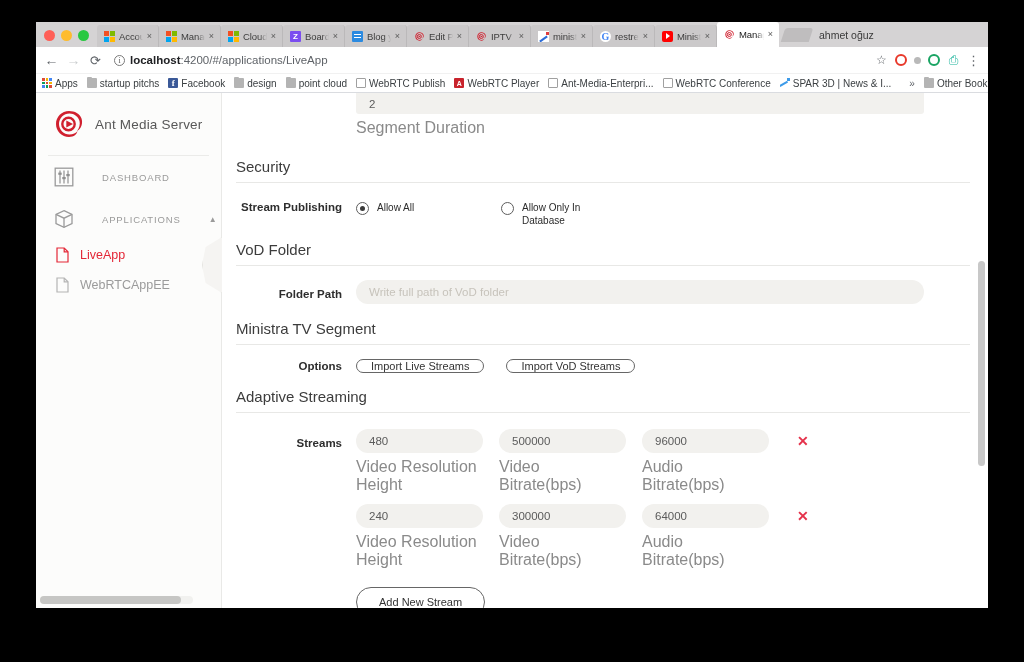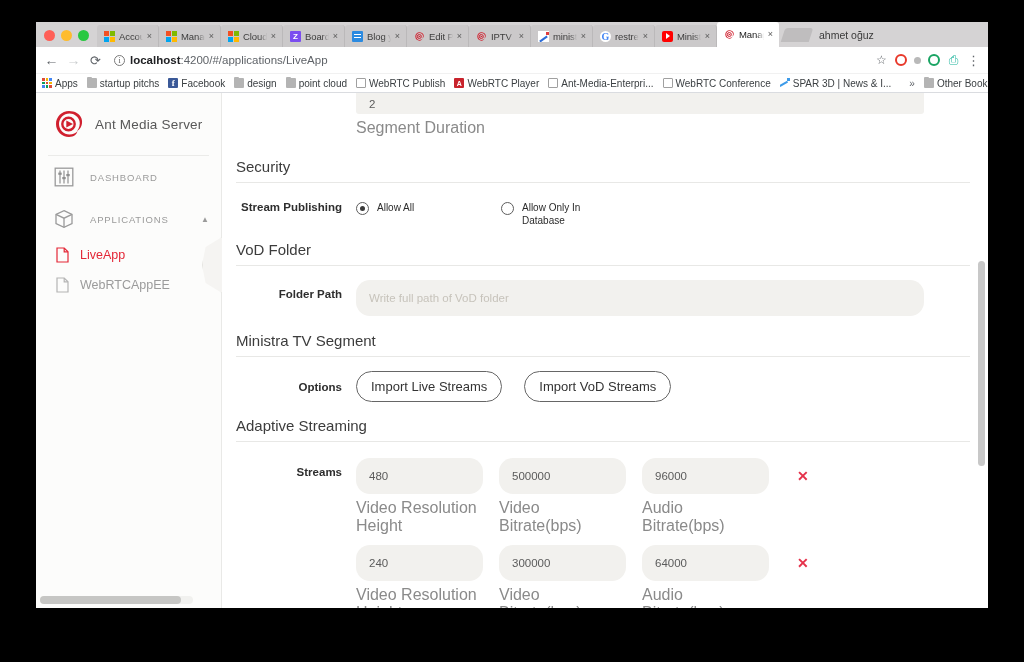--- a/index.html
+++ b/index.html
@@ -156,21 +156,21 @@
     position: relative; width: 186px; flex: 0 0 186px;
     background: #fcfcfb; border-right: 1px solid #e9e9e7;
     padding-top: 0;
   }
   .brand { display: flex; align-items: center; gap: 9px; padding: 14px 0 14px 16px; }
   .brand .logo { width: 34px; height: 34px; flex: 0 0 34px; }
   .brand .bname { font-size: 13.5px; color: #585858; letter-spacing: .2px; }
   .sbdiv { height: 1px; background: #ebebe9; margin: 0 12px; }
 
   .navitem {
-    display: flex; align-items: center; gap: 16px;
+    display: flex; align-items: center; gap: 28px;
     padding: 11px 12px 11px 18px; position: relative;
   }
   .navicon { width: 20px; height: 20px; flex: 0 0 20px; }
   .navlabel { font-size: 9.5px; letter-spacing: .85px; color: #9a9a9a; text-transform: uppercase; }
   .caret { margin-left: auto; font-size: 8px; color: #9a9a9a; }
   .subitem {
     display: flex; align-items: center; gap: 11px;
     padding: 7px 12px 7px 20px; font-size: 12.5px;
   }
   .subitem .fileicon { width: 13px; height: 16px; flex: 0 0 13px; }
@@ -196,21 +196,21 @@
     padding: 0 0 0 0;
   }
   .pane { padding: 0 18px 0 14px; }
 
   .formrow { display: flex; align-items: flex-start; }
   .rowlabel {
     width: 120px; flex: 0 0 120px; text-align: right; padding-right: 14px;
     font-size: 11.5px; font-weight: bold; color: #2e2e2e;
   }
   .field {
-    background: #f2f1ee; border-radius: 14px; height: 36px;
+    background: #f2f1ee; border-radius: 14px; height: 24px;
     display: flex; align-items: center; padding: 0 13px;
     font-size: 11.5px; color: #5b5b5b;
   }
   .field.placeholder { color: #c7c3bb; }
   .fieldhint { font-size: 16px; color: #8a8a8a; margin-top: 5px; }
 
   .sechead {
     font-size: 15px; color: #3c3c3c; padding: 0 0 7px 0; font-weight: normal;
   }
   .secline { height: 1px; background: #e8e8e6; }
@@ -222,21 +222,21 @@
     flex: 0 0 13px; margin-top: 1px; position: relative; background: #fff;
   }
   .rdot.on::after {
     content: ""; position: absolute; left: 2.7px; top: 2.7px;
     width: 5.2px; height: 5.2px; background: #3a3a3a; border-radius: 50%;
   }
   .rlabel { font-size: 10px; color: #2b2b2b; line-height: 1.3; }
 
   .pillbtn {
     border: 1px solid #666; border-radius: 16px; background: #fff;
-    font-size: 13px; color: #333; padding: 7px 14px; white-space: nowrap;
+    font-size: 11px; color: #333; padding: 0 14px; white-space: nowrap;
   }
   .pillbtn.big { font-size: 11px; padding: 8px 22px; }
 
   .xbtn { color: #e5324b; font-size: 14px; font-weight: bold; line-height: 1; }
 
   
   .vbar {
     position: absolute; right: 0; top: 0; width: 13px; height: 515px; background: #fff;
   }
   .vthumb { position: absolute; right: 3px; top: 168px; width: 7px; height: 205px; background: #c8c8c8; border-radius: 4px; }

